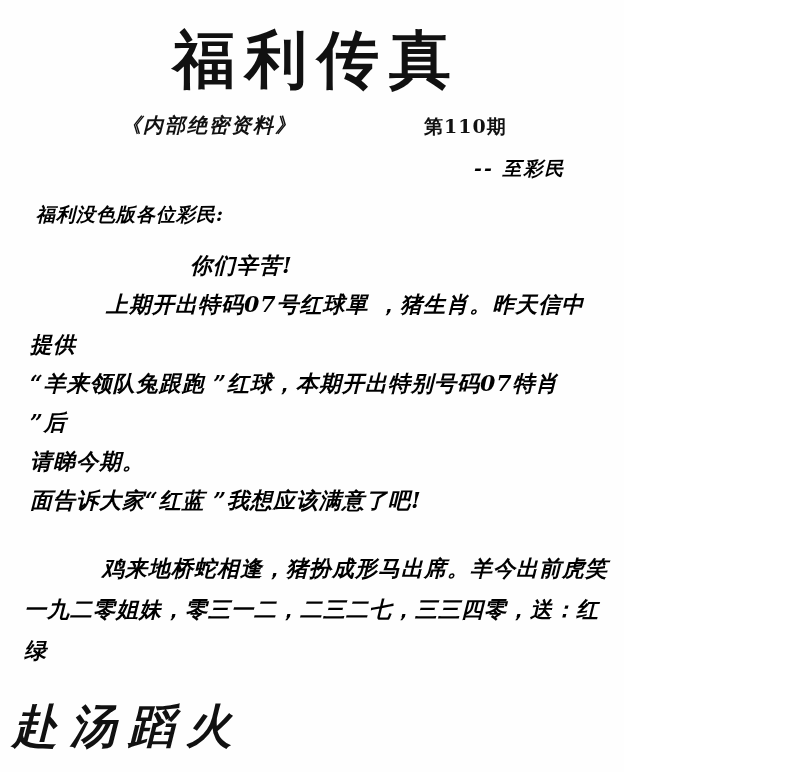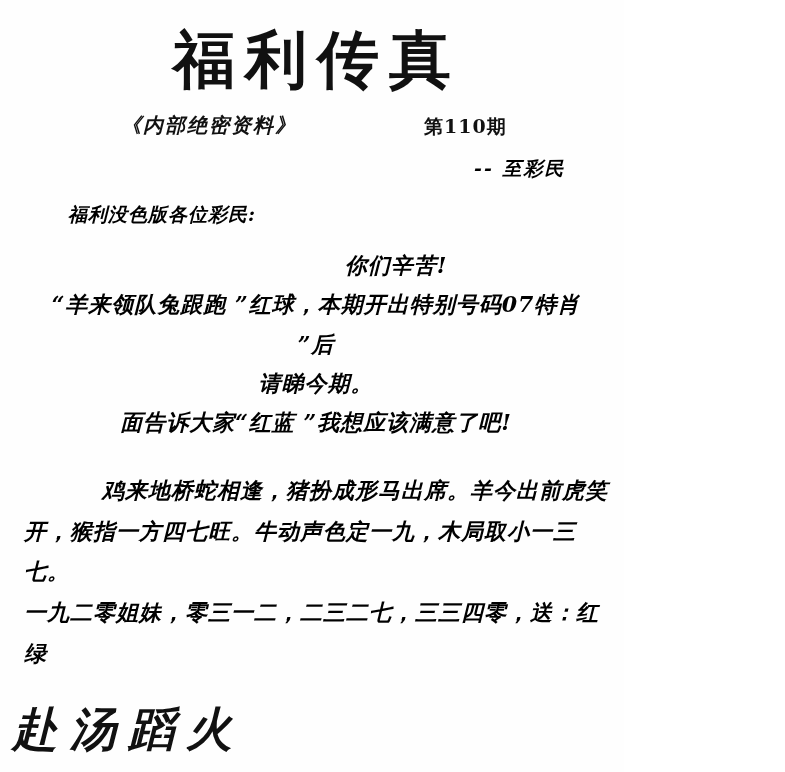--- a/index.html
+++ b/index.html
@@ -72,37 +72,36 @@
     left: 474px;
     top: 0;
     font-size: 19px;
     font-weight: 700;
     font-style: italic;
     letter-spacing: 2px;
   }
 
   .greeting {
     margin-top: 12px;
-    padding-left: 68px;
+    padding-left: 36px;
     font-size: 19px;
     font-weight: 700;
     font-style: italic;
     letter-spacing: 1px;
   }
 
   
   .body-block {
     margin-top: 18px;
     padding: 0 22px 0 30px;
     font-size: 22px;
     font-weight: 700;
     font-style: italic;
     line-height: 1.78;
     letter-spacing: 1px;
-    text-align: center;
   }
   .line-indent-big {
     text-indent: 160px;
   }
   .line-indent-mid {
     text-indent: 76px;
   }
   .line-indent-small {
     text-indent: 0;
   }
@@ -149,28 +148,28 @@
   </div>
 
   <div class="addressee-line">
     <div class="addressee">-- 至彩民</div>
   </div>
 
   <div class="greeting">福利没色版各位彩民:</div>
 
   <div class="body-block">
     <div class="line-indent-big">你们辛苦!</div>
+    <div class="line-indent-mid">上期开出特码07号红球單 ，猪生肖。昨天信中提供</div>
     <div class="line-indent-small">“羊来领队兔跟跑 ”红球，本期开出特别号码07特肖 ”后</div>
     <div class="line-indent-small">请睇今期。</div>
     <div class="line-indent-small">面告诉大家“红蓝 ”我想应该满意了吧!</div>
   </div>
 
   <div class="para-gap"></div>
 
   <div class="verse">
     <div class="verse-first">鸡来地桥蛇相逢，猪扮成形马出席。羊今出前虎笑</div>
-    <div>开，猴指一方四七旺。牛动声色定一九，木局取小一三七。</div>
     <div>一九二零姐妹，零三一二，二三二七，三三四零，送：红绿</div>
   </div>
 
   <div class="slogan">赴汤蹈火</div>
 
 </div>
 
 </body></html>

